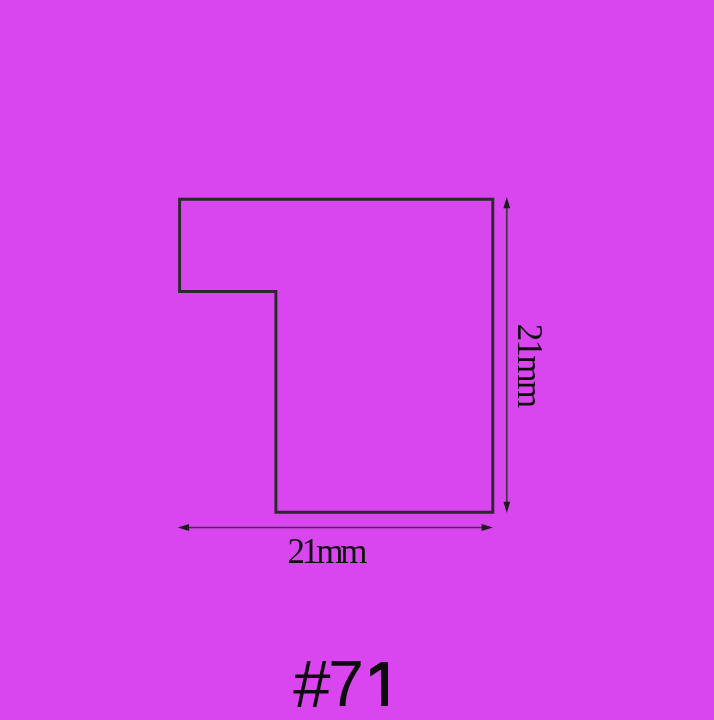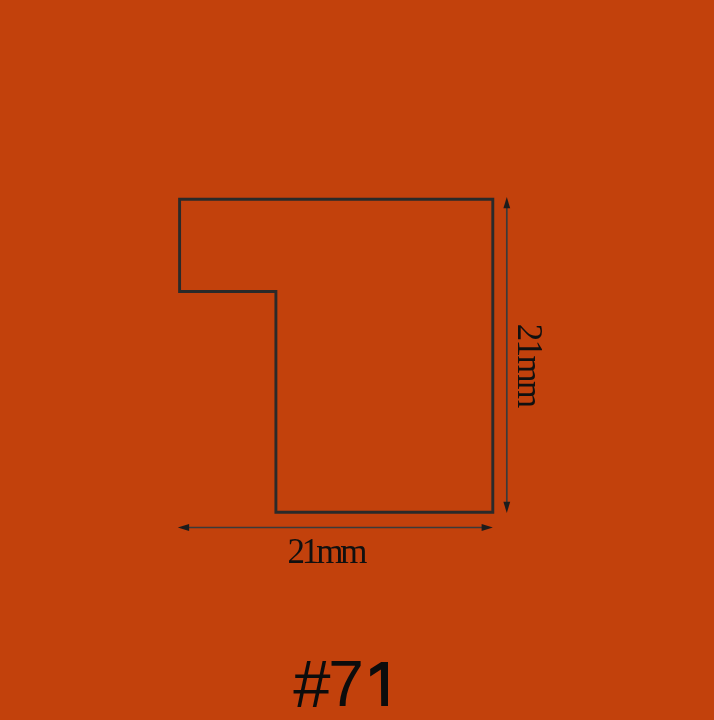--- a/index.html
+++ b/index.html
@@ -1,16 +1,16 @@
 <!DOCTYPE html>
 <html><head>
 <meta charset="utf-8">
 <style>
   html,body{margin:0;padding:0;background:#ffffff;}
-  .page{position:relative;width:714px;height:720px;background:#c2410c;overflow:hidden;text-align:right;}
+  .page{position:relative;width:714px;height:720px;background:#d946ef;overflow:hidden;text-align:right;}
   svg{display:block;}
 </style>
 </head>
 <body>
 <div class="page">
 <svg width="714" height="720" viewBox="0 0 714 720" xmlns="http://www.w3.org/2000/svg">
 
   <path d="M 179.6 199.3 H 492.8 V 512.3 H 275.9 V 291.5 H 179.6 Z" fill="none" stroke="#2a2a2a" stroke-width="2.9"></path>
 
   <g>

